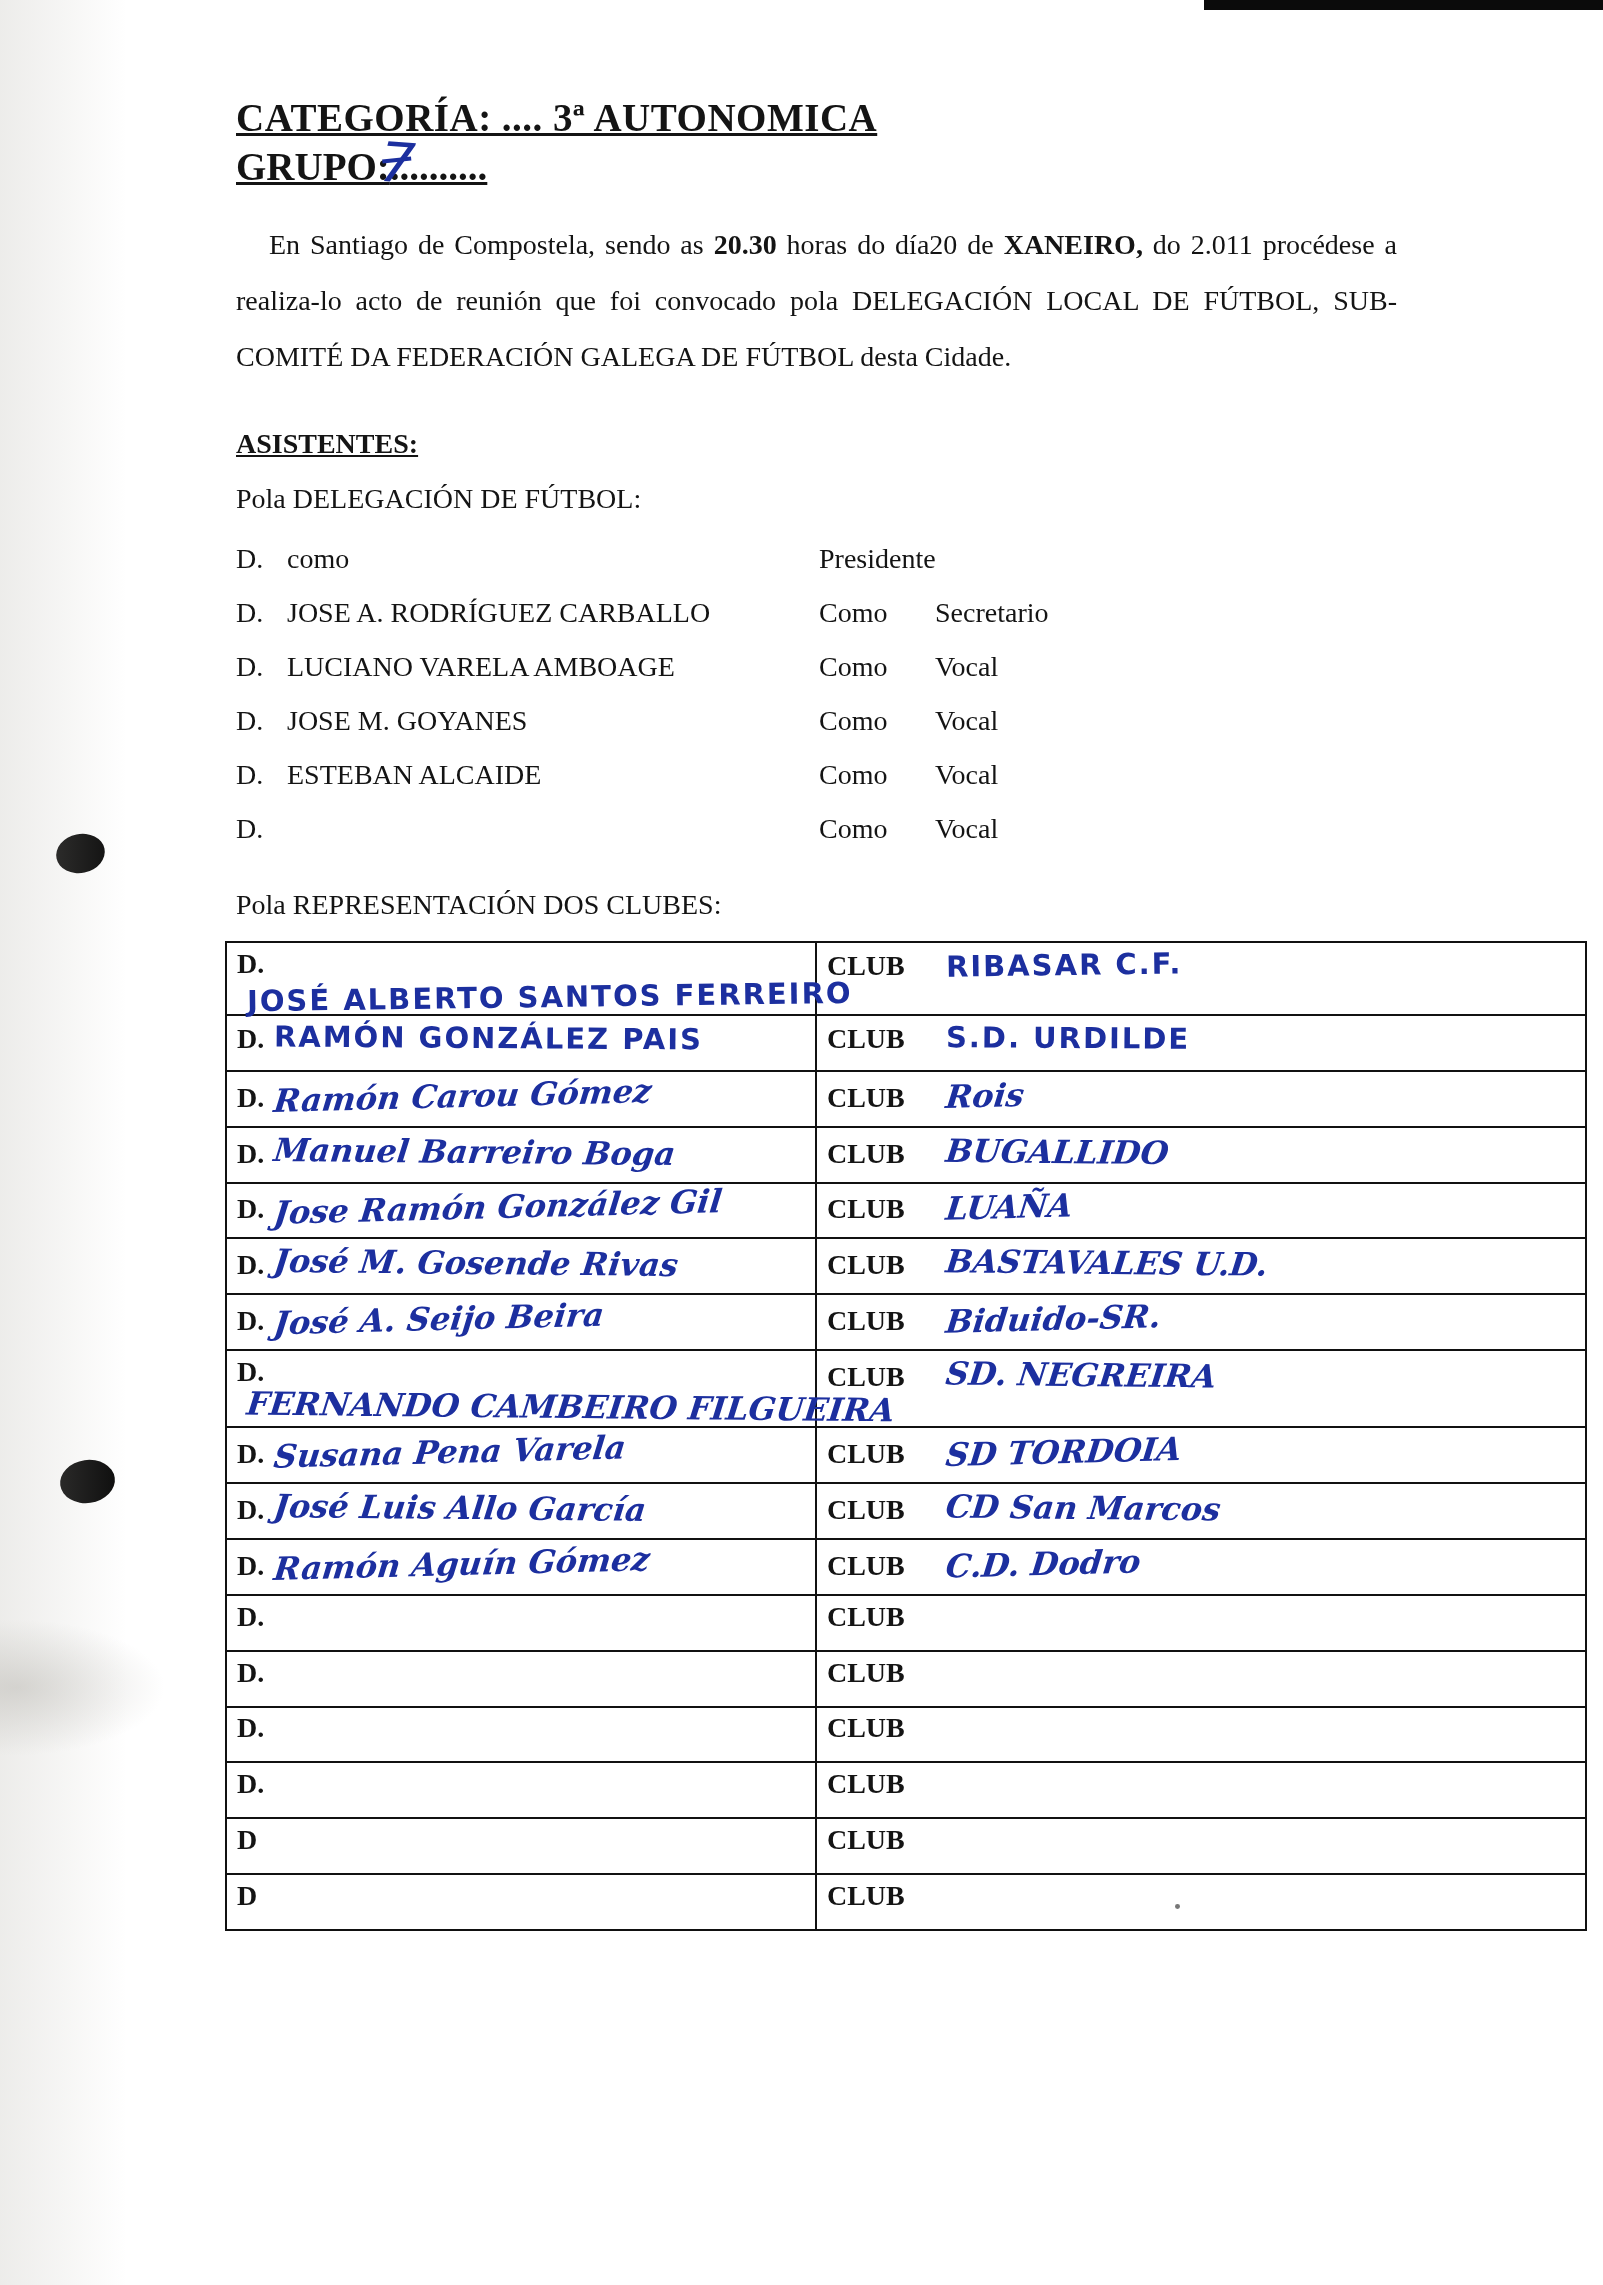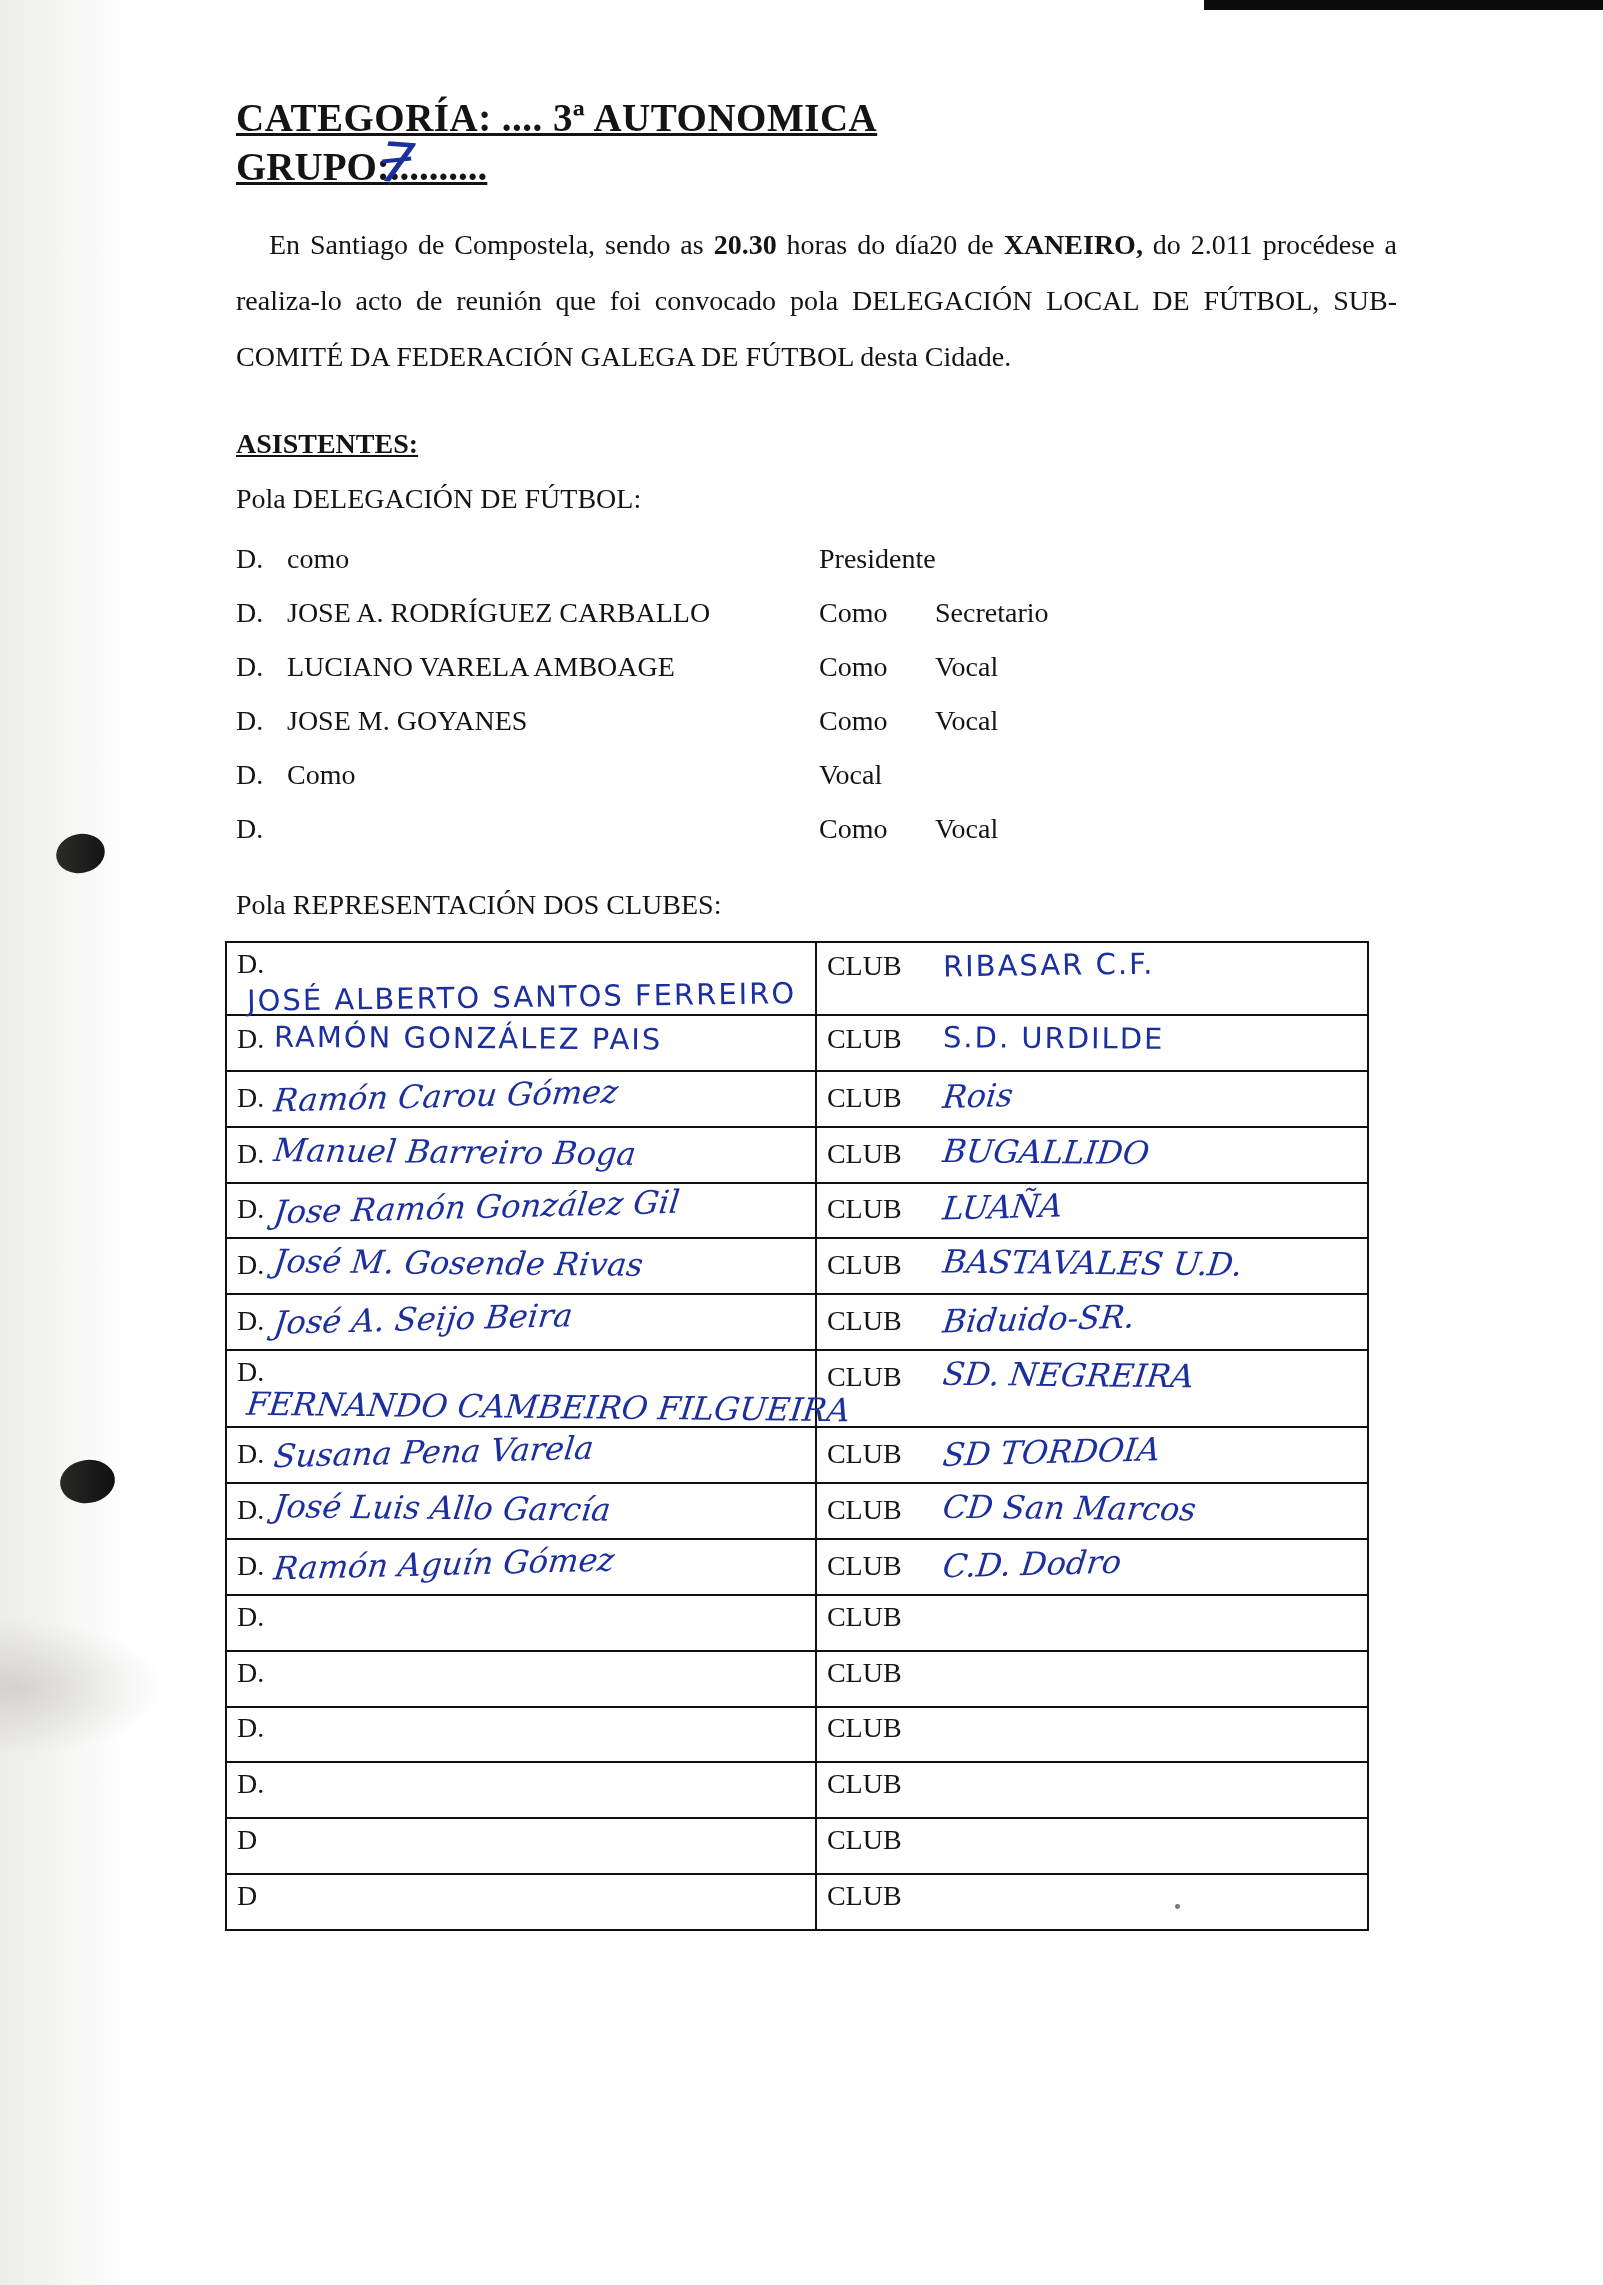--- a/index.html
+++ b/index.html
@@ -48,21 +48,21 @@
   }
   .sub-heading{font-size:28px;margin:23.4px 0 0 0;}
   .members{margin-top:17.6px;}
   .member-row{
     display:grid;grid-template-columns:51px 532px 116px 1fr;
     height:54px;align-items:center;font-size:28px;
   }
   .clubs-heading{font-size:28px;margin:33px 0 0 0;}
   .clubs-table{
     border-collapse:collapse;margin:19.5px 0 0 -10.7px;
-    width:1144px;table-layout:fixed;
+    width:1362px;table-layout:fixed;font-weight:bold;
   }
   .clubs-table td{
     border:2px solid #111;vertical-align:top;
     padding:4.9px 0 0 9.8px;height:49px;overflow:visible;
   }
   .clubs-table td.name-cell{width:578px;}
   .cell-label{font-size:28px;color:#141414;}
   .hw{
     display:inline-block;white-space:nowrap;
     color:#1c2f9f;font-size:32px;margin-left:9.8px;
@@ -124,20 +124,21 @@
         <span>Vocal</span>
       </div>
       <div class="member-row">
         <span>D.</span>
         <span>JOSE M. GOYANES</span>
         <span>Como</span>
         <span>Vocal</span>
       </div>
       <div class="member-row">
         <span>D.</span>
+        <span>ESTEBAN ALCAIDE</span>
         <span>Como</span>
         <span>Vocal</span>
       </div>
       <div class="member-row">
         <span>D.</span>
         <span></span>
         <span>Como</span>
         <span>Vocal</span>
       </div>
     </div>

